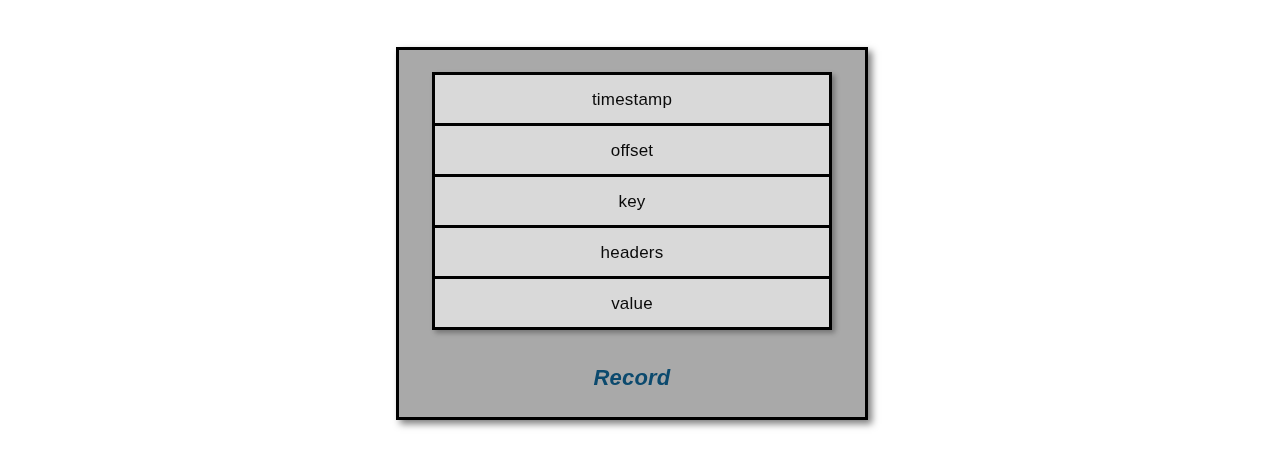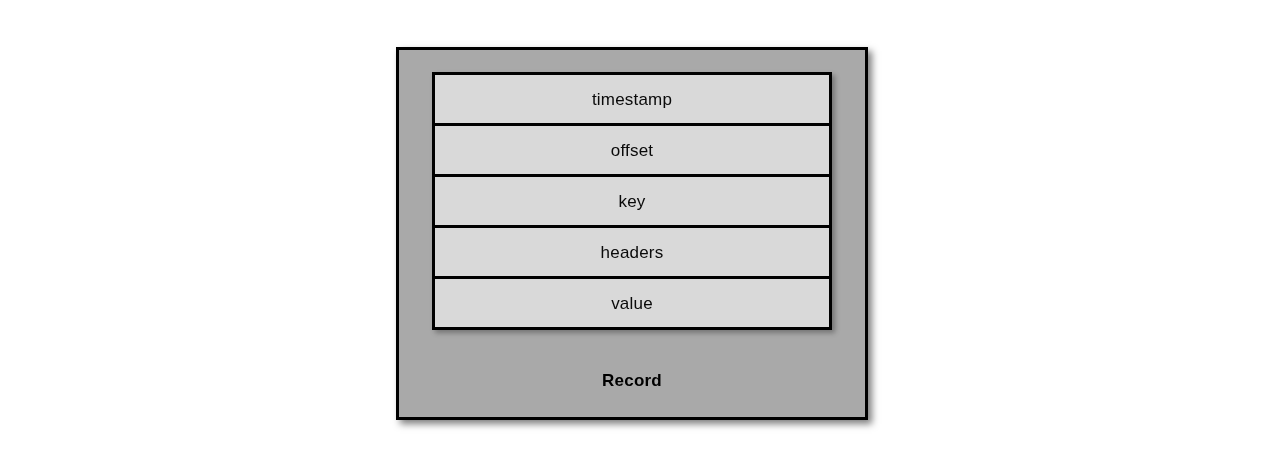--- a/index.html
+++ b/index.html
@@ -52,24 +52,25 @@
     line-height: 1;
     color: #0a0a0a;
     letter-spacing: 0.2px;
   }
   .record-label {
     position: absolute;
     left: 0;
     right: 0;
     bottom: 26px;
     text-align: center;
-    font-size: 17px;
+    font-size: 22px;
     font-weight: 700;
-    color: #000000;
+    color: #0c4a6e;
     letter-spacing: 0.2px;
+    font-style: italic;
   }
 </style>
 </head>
 <body>
 
 <div class="canvas">
   <div class="record-box">
     <div class="field-stack">
       <div class="field">
         <span class="field-text">timestamp</span>

